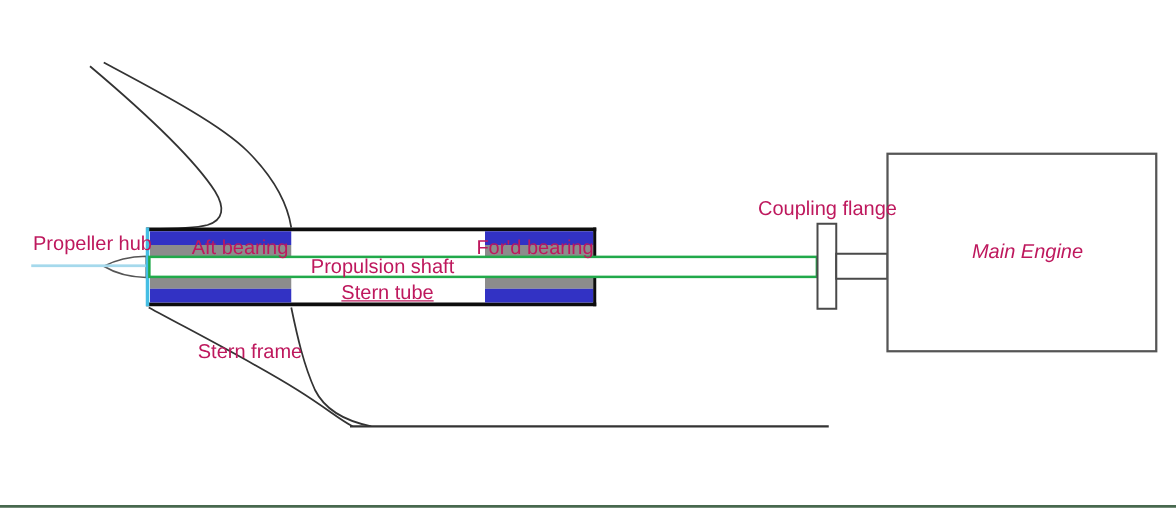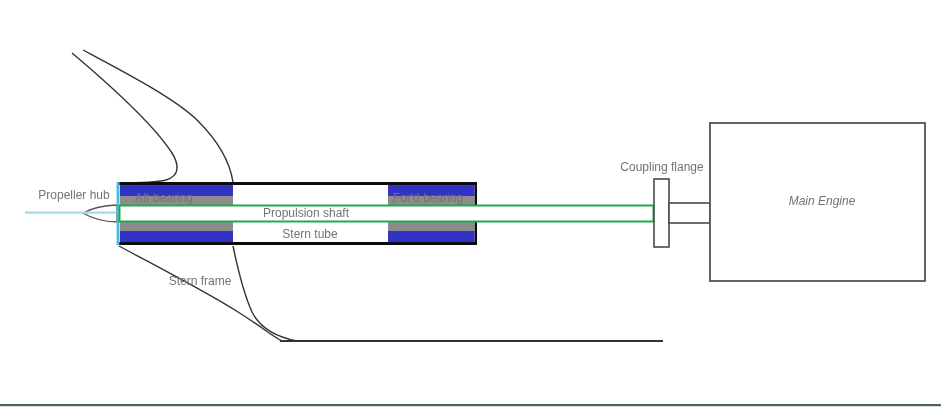--- a/index.html
+++ b/index.html
@@ -8,23 +8,23 @@
     width: 941px;
     height: 411px;
     background: #ffffff;
     overflow: hidden;
     font-family: "Liberation Sans", sans-serif;
   }
   .stage svg { position: absolute; left: 0; top: 0; }
   .lbl {
     position: absolute;
     transform: translate(-50%, -50%);
-    font-size: 12px;
+    font-size: 16px;
     line-height: 1.1;
-    color: #737373;
+    color: #be185d;
     white-space: nowrap;
     z-index: 5;
   }
 </style>
 </head>
 <body>
 
 <div class="stage">
 
   <svg width="941" height="411" viewBox="0 0 941 411">
@@ -60,25 +60,25 @@
     <rect x="654" y="179" width="15" height="68" stroke-width="1.6" fill="#ffffff" stroke="#4a4a4a"></rect>
     <rect x="669" y="203" width="41" height="20" stroke-width="1.6" fill="#ffffff" stroke="#4a4a4a"></rect>
 
     <rect x="710" y="123" width="215" height="158" stroke-width="1.8" fill="#ffffff" stroke="#555555"></rect>
 
     <rect x="0" y="404" width="941" height="2.2" fill="#47684e"></rect>
   </svg>
 
   <div class="lbl" style="left:74px; top:196px;">Propeller hub</div>
 
-  <div class="lbl" style="left:164px; top:199px;">Aft bearing</div>
+  <div class="lbl" style="left:192px; top:199px;">Aft bearing</div>
 
   <div class="lbl" style="left:306px; top:214px;">Propulsion shaft</div>
 
-  <div class="lbl" style="left:310px; top:235px;">Stern tube</div>
+  <div class="lbl" style="left:310px; top:235px;text-decoration:underline;">Stern tube</div>
 
   <div class="lbl" style="left:428px; top:199px;">For'd bearing</div>
 
   <div class="lbl" style="left:200px; top:282px;">Stern frame</div>
 
   <div class="lbl" style="left:662px; top:168px;">Coupling flange</div>
 
   <div class="lbl" style="left:822px; top:202px;font-style:italic;">Main Engine</div>
 
 </div>

